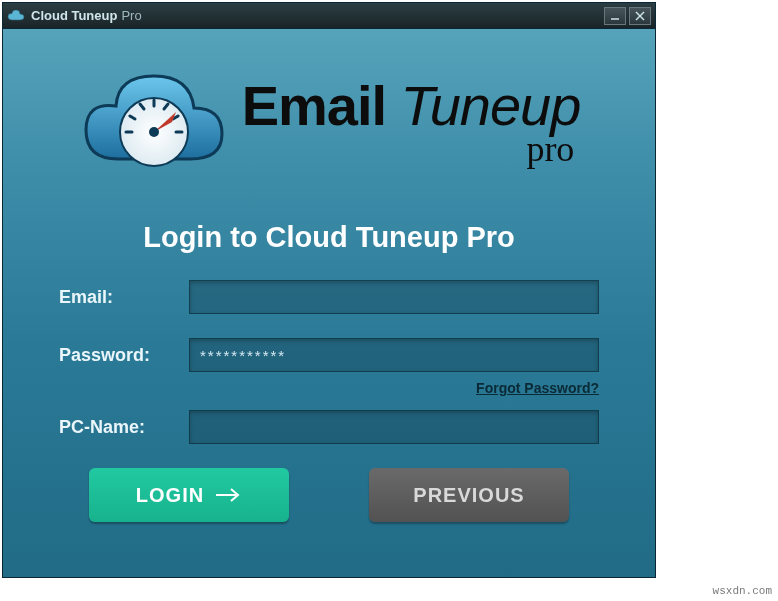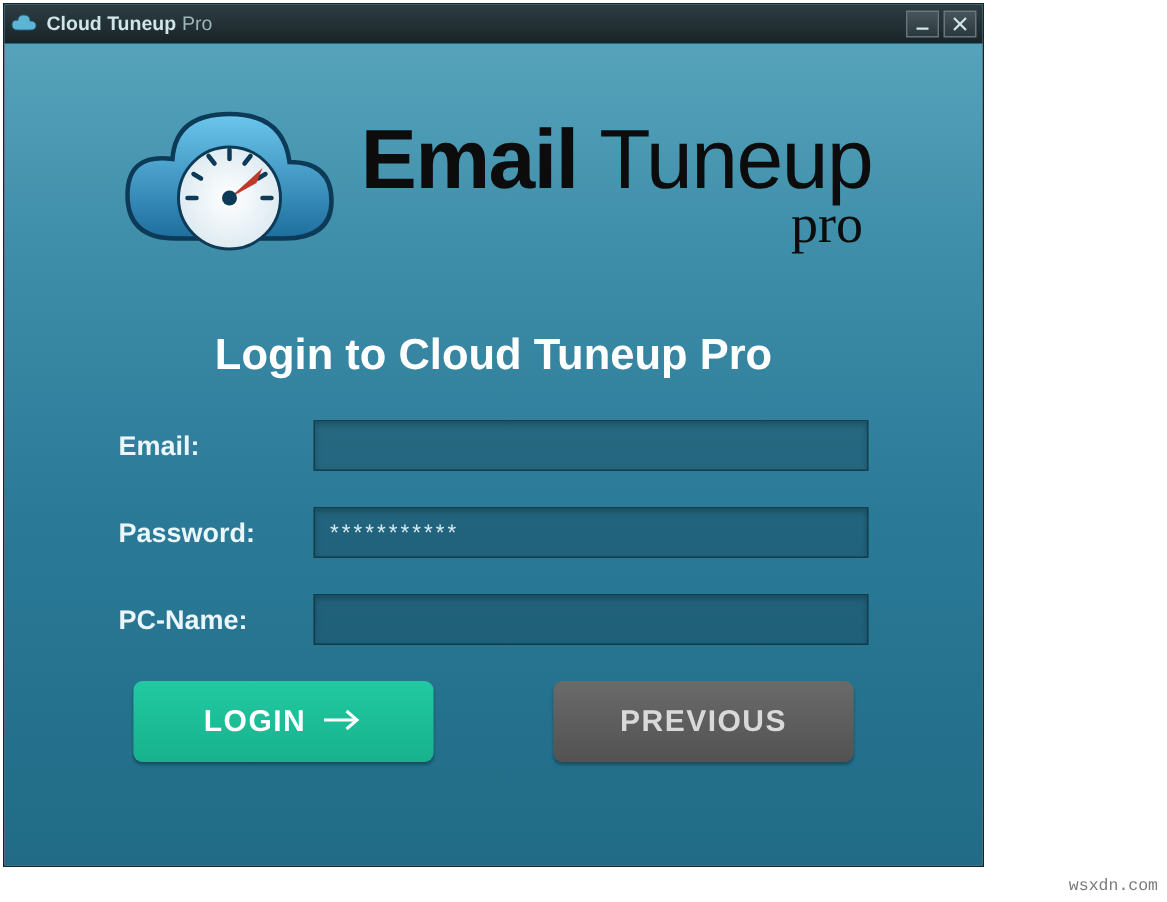--- a/index.html
+++ b/index.html
@@ -67,38 +67,38 @@
     margin-left: 14px;
   }
   .logo-line {
     font-family: "Trebuchet MS", Arial, sans-serif;
     font-size: 56px;
     color: #0c0c0c;
     letter-spacing: -1px;
     line-height: 1;
   }
   .logo-line .bold { font-weight: 800; }
-  .logo-line .light { font-weight: 300; }
+  .logo-line .light { font-weight: 300; font-style: italic; }
   .logo-pro {
     font-family: "Brush Script MT", cursive;
     font-size: 36px;
     color: #0c0c0c;
     margin-top: -6px;
     margin-right: 6px;
   }
   .heading {
     text-align: center;
     color: #fff;
     font-size: 29px;
     font-weight: 700;
     margin-top: 12px;
     margin-bottom: 26px;
   }
   .form {
-    padding: 0 76px;
+    padding: 0 56px;
   }
   .row {
     display: flex;
     align-items: center;
     margin-bottom: 24px;
   }
   .row label {
     width: 130px;
     color: #eaf6fa;
     font-size: 18px;
@@ -238,20 +238,23 @@
 
     <div class="form">
       <div class="row">
         <label>Email:</label>
         <input type="text" value="" style="">
       </div>
       <div class="row">
         <label>Password:</label>
         <input type="text" value="***********" style="">
       </div>
+      <div class="forgot-row">
+        <a class="forgot">Forgot Password?</a>
+      </div>
       <div class="row">
         <label>PC-Name:</label>
         <input type="text" value="" style="">
       </div>
 
       <div class="btn-row">
         <button class="btn btn-login">
           <span>LOGIN</span>
           <span class="arrow">
             <svg width="26" height="14" viewBox="0 0 26 14">

